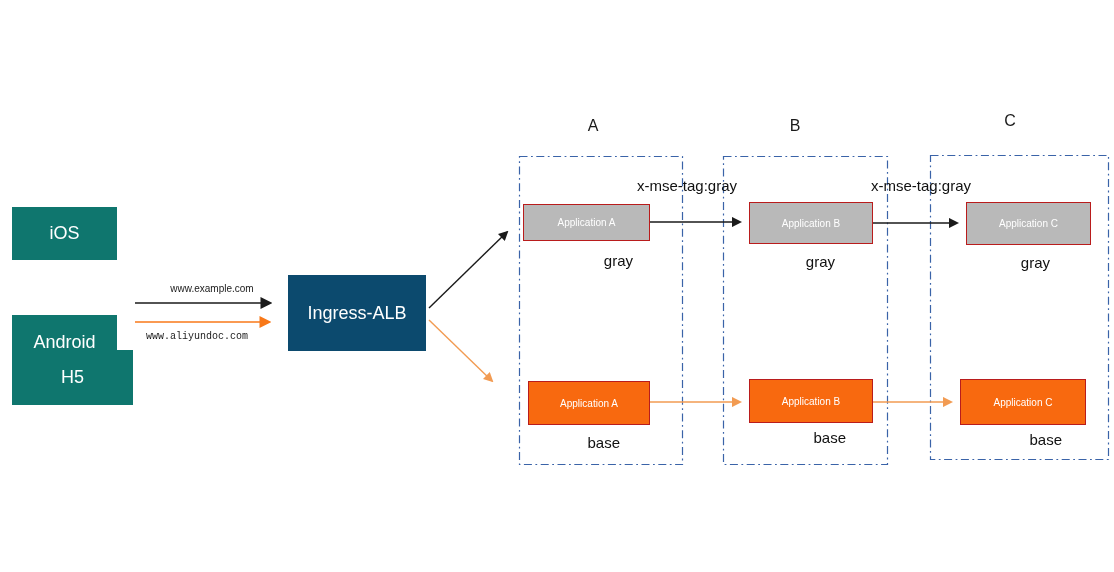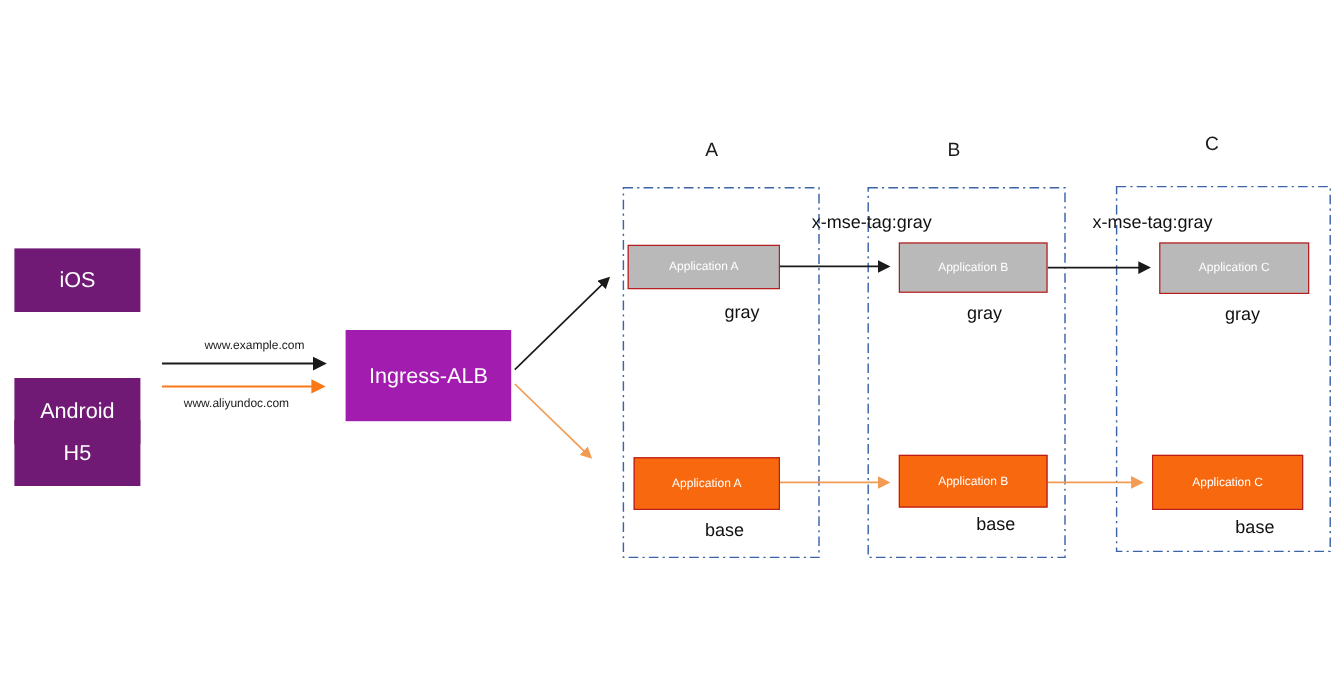--- a/index.html
+++ b/index.html
@@ -16,30 +16,30 @@
     overflow: hidden;
   }
   .abs { position: absolute; }
   .svg-layer {
     position: absolute;
     left: 0; top: 0;
     width: 1114px; height: 572px;
     pointer-events: none;
   }
   .client-box {
-    background: #701a75;
+    background: #0f766e;
     color: #ffffff;
     display: flex;
     align-items: center;
     justify-content: center;
     font-size: 18px;
     text-align: center;
   }
   .gateway-box {
-    background: #a21caf;
+    background: #0c4a6e;
     color: #ffffff;
     display: flex;
     align-items: center;
     justify-content: center;
     font-size: 18px;
     text-align: center;
   }
   .app-box {
     display: flex;
     align-items: center;
@@ -57,23 +57,21 @@
     text-align: center;
   }
   .tier-label {
     font-size: 15px;
     color: #111111;
     text-align: right;
   }
   .tag-label {
     font-size: 15px;
     color: #111111;
-    text-align: center;
     white-space: nowrap;
-    margin-left: 32px;
   }
   .route-label {
     font-size: 10px;
     color: #1a1a1a;
     text-align: center;
     white-space: nowrap;
   }
 </style>
 </head>
 <body>
@@ -109,26 +107,26 @@
     <line x1="650" y1="402" x2="740" y2="402" stroke="#F29B52" stroke-width="1.5" marker-end="url(#mOrangeLight)"></line>
     <line x1="873" y1="402" x2="951" y2="402" stroke="#F29B52" stroke-width="1.5" marker-end="url(#mOrangeLight)"></line>
   </svg>
 
   <div class="abs client-box" style="left:12px; top:207px; width:105px; height:53px;">
     <span>iOS</span>
   </div>
   <div class="abs client-box" style="left:12px; top:279px; width:105px; height:55px;margin-top:36px;">
     <span>Android</span>
   </div>
-  <div class="abs client-box" style="left:12px; top:350px; width:105px; height:55px;">
+  <div class="abs client-box" style="left:12px; top:350px; width:121px; height:55px;">
     <span>H5</span>
   </div>
 
   <div class="abs route-label" style="left:146px; top:283px; width:132px;">www.example.com</div>
-  <div class="abs route-label" style="left:131px; top:331px; width:132px;">www.aliyundoc.com</div>
+  <div class="abs route-label" style="left:131px; top:331px; width:132px;font-family:Liberation Mono, monospace;">www.aliyundoc.com</div>
 
   <div class="abs gateway-box" style="left:288px; top:275px; width:138px; height:76px;">
     <span>Ingress-ALB</span>
   </div>
 
   <div class="abs group-name" style="left:553px; top:117px; width:80px;">A</div>
   <div class="abs group-name" style="left:755px; top:117px; width:80px;">B</div>
   <div class="abs group-name" style="left:970px; top:112px; width:80px;">C</div>
 
   <div class="abs tag-label" style="left:637px; top:177px; width:115px;">x-mse-tag:gray</div>

